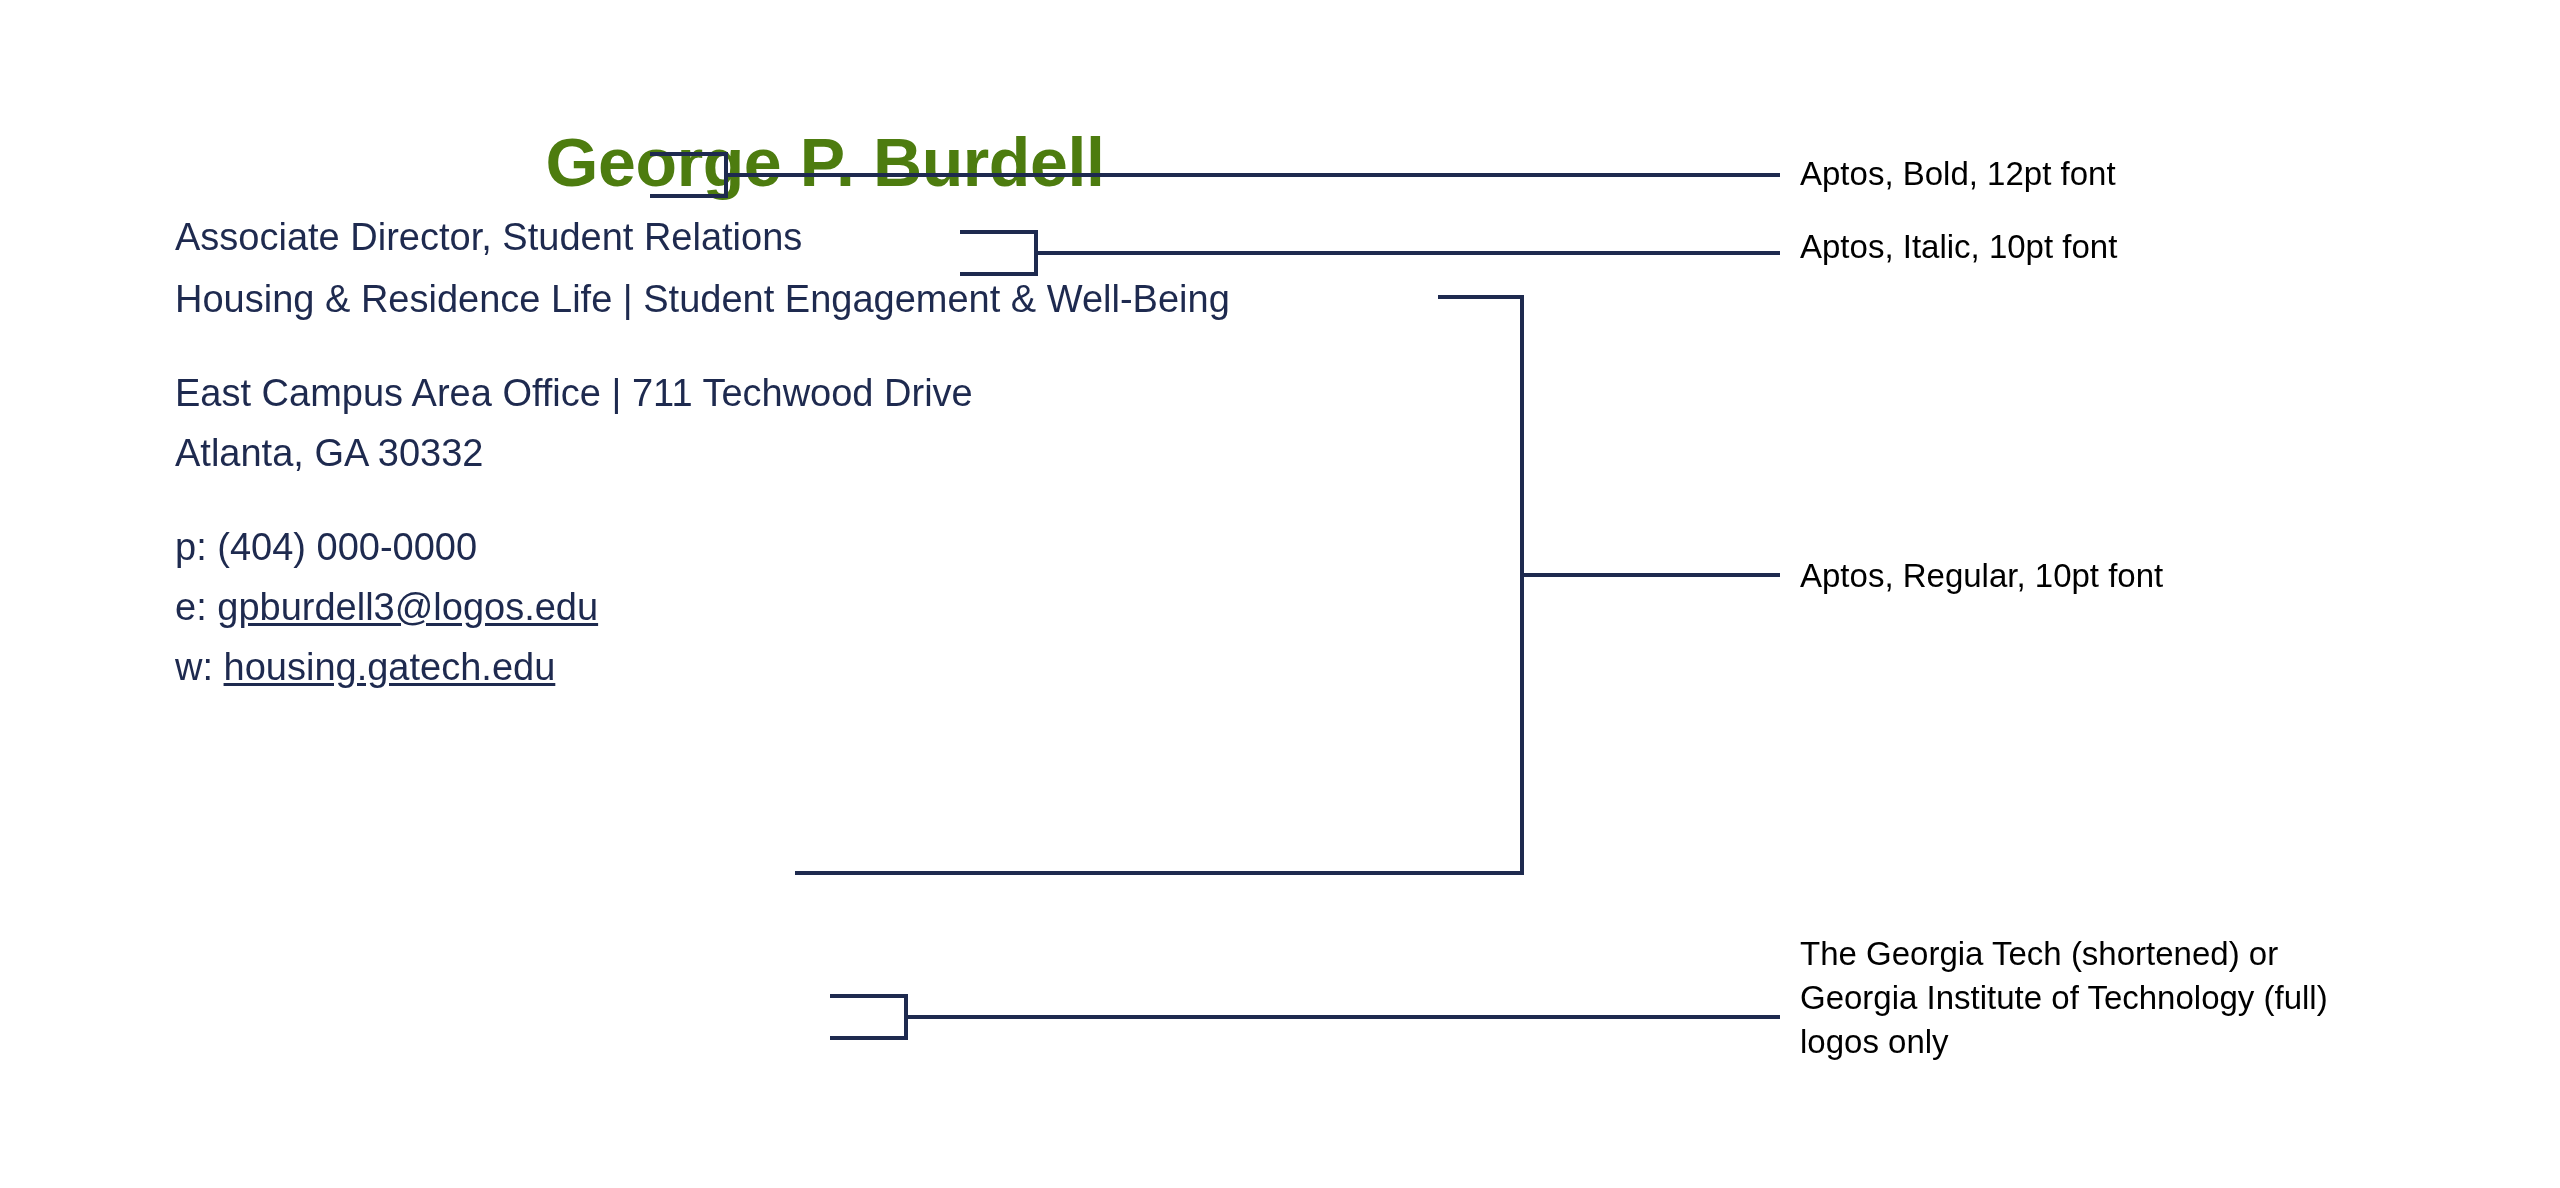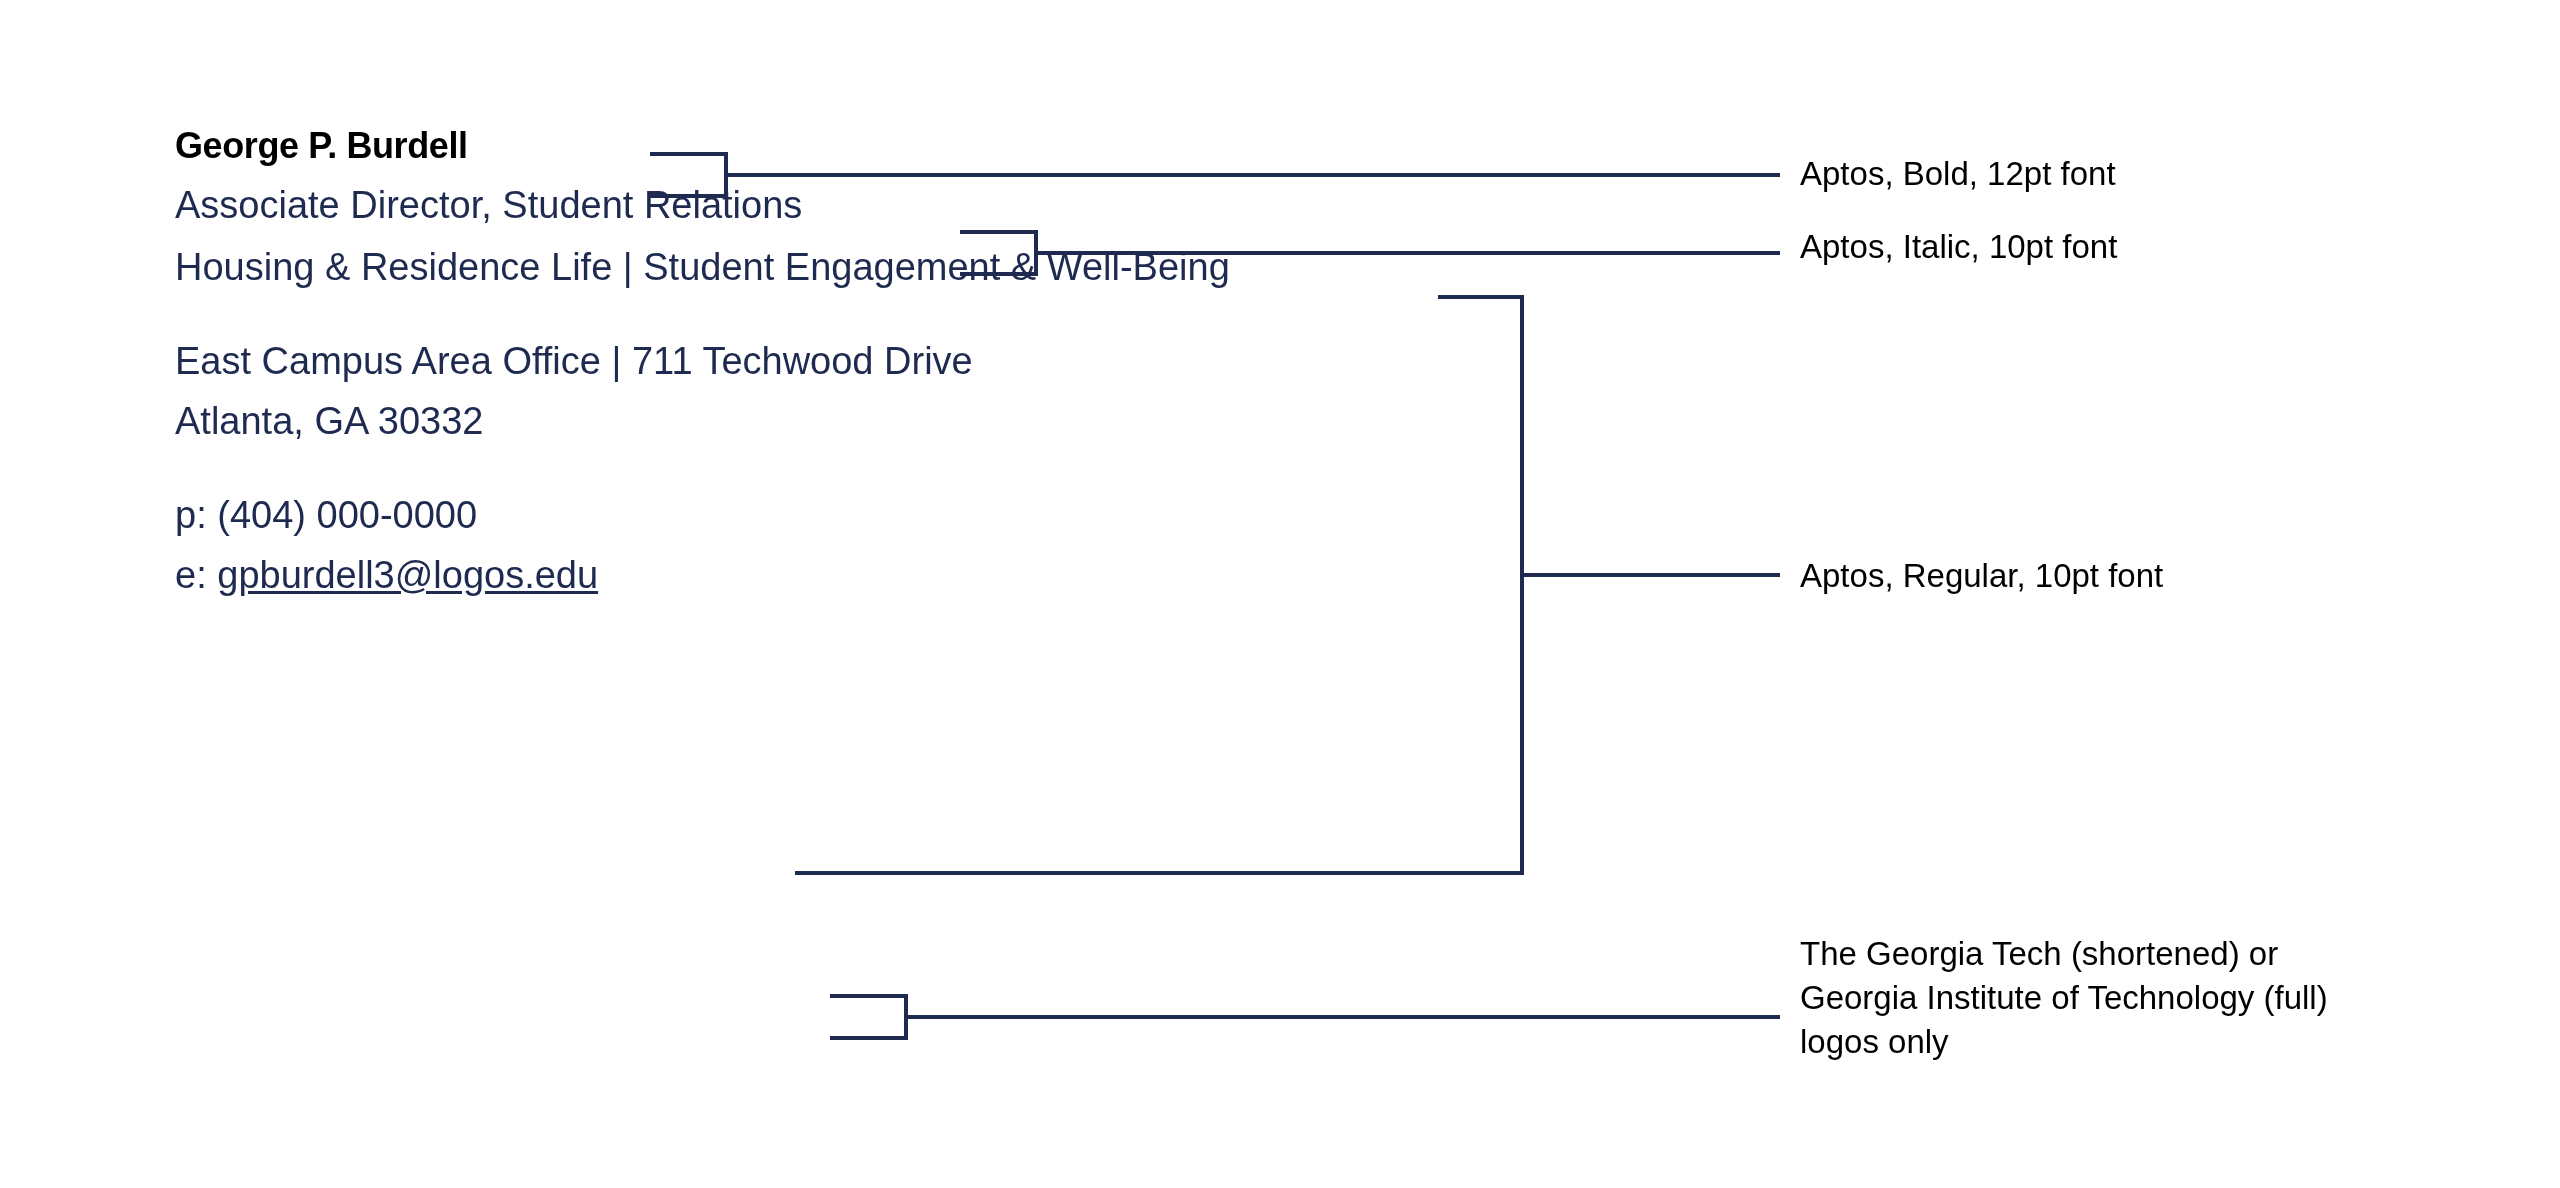--- a/index.html
+++ b/index.html
@@ -23,26 +23,27 @@
 
   
   .sig {
     position: absolute;
     left: 175px;
     top: 128px;
     width: 1300px;
   }
 
   .sig-name {
-    font-size: 36px;
+    font-size: 68px;
     font-weight: bold;
-    color: #000000;
+    color: #4d7c0f;
     letter-spacing: -0.4px;
     line-height: 1.0;
     white-space: nowrap;
+    text-align: center;
   }
 
   .sig-title {
     font-size: 38px;
     color: #1e2a4f;
     line-height: 1.0;
     margin-top: 22px;
     white-space: nowrap;
   }
 
@@ -132,20 +133,21 @@
     <div class="sig-line first-of-group">East Campus Area Office | 711 Techwood Drive</div>
 
     <div class="sig-line">Atlanta, GA 30332</div>
 
     <div class="sig-gap"></div>
 
     <div class="sig-line first-of-group">p: (404) 000-0000</div>
 
     <div class="sig-line"><span>e: </span><a class="sig-link" href="#">gpburdell3@logos.edu</a></div>
 
+    <div class="sig-line"><span>w: </span><a class="sig-link" href="#">housing.gatech.edu</a></div>
   </div>
 
 
   <div class="bracket" style="left:650px; top:150px;">
     <svg width="1130" height="50" viewBox="0 0 1130 50">
       <g stroke="#1e2a4f" stroke-width="4" fill="none" shape-rendering="crispEdges">
         <path d="M0 4 H76 V46 H0"></path>
         <path d="M76 25 H1130"></path>
       </g>
     </svg>

